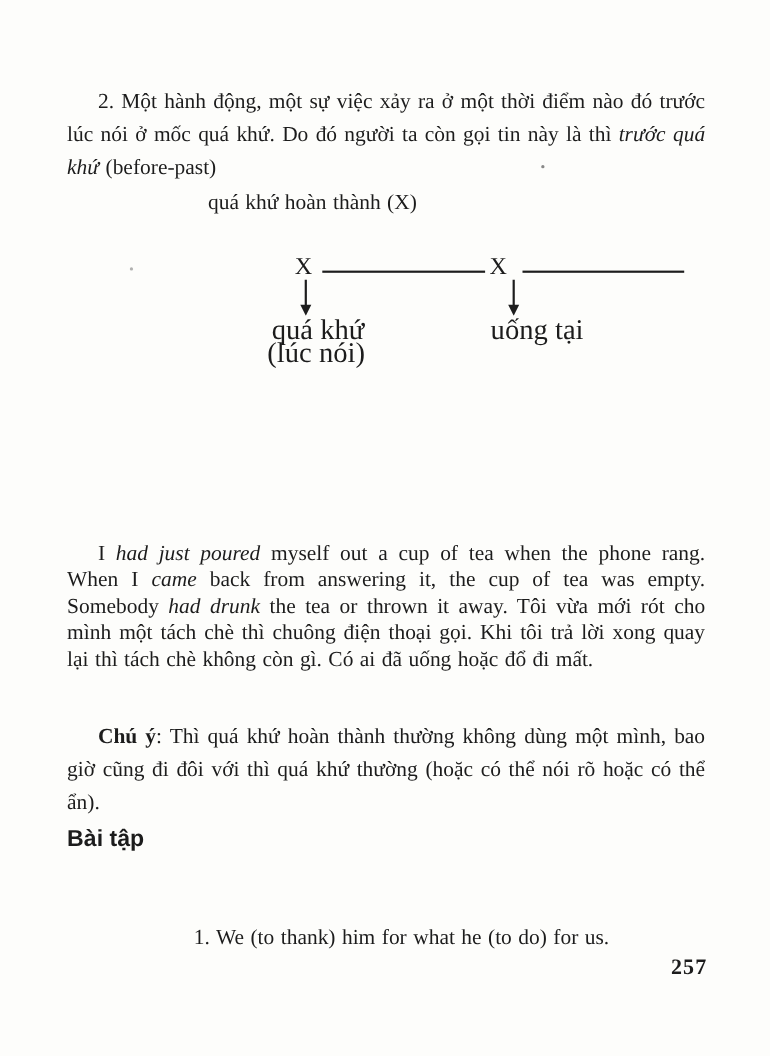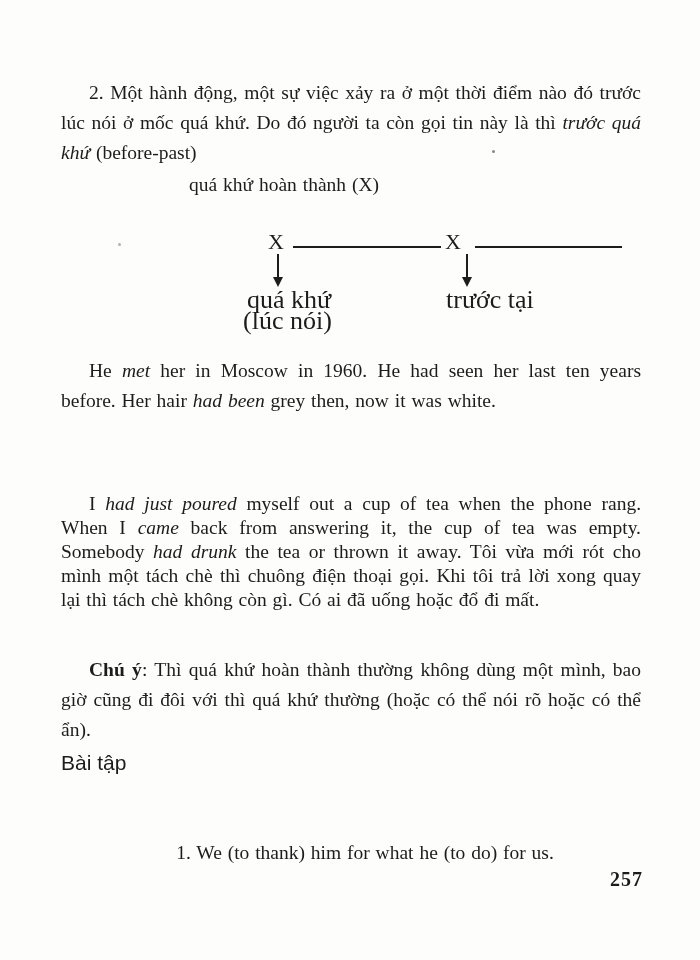--- a/index.html
+++ b/index.html
@@ -25,21 +25,21 @@
   .indent { text-indent: 28px; }
   .tight { line-height: 24px; }
   em { font-style: italic; }
   .b { font-weight: 700; font-family: Liberation Serif, serif; }
   .bi { font-weight: 700; font-style: italic; }
   .heading {
     position: absolute;
     left: 61px;
     margin: 0;
     font-family: "Liberation Sans", sans-serif;
-    font-weight: 400;
+    font-weight: 700;
     font-size: 21px;
     line-height: 26px;
   }
   .dx {
     position: absolute;
     font-size: 22px;
     line-height: 24px;
     font-family: "Liberation Serif", serif;
   }
   .hline { position: absolute; height: 2px; background: #1d1d1d; }
@@ -65,24 +65,23 @@
   <svg class="arrow" style="left:271px; top:254px" width="14" height="33" viewBox="0 0 14 33">
     <line x1="7" y1="0" x2="7" y2="24" stroke="#1d1d1d" stroke-width="2"></line>
     <polygon points="2,23 12,23 7,33" fill="#1d1d1d"></polygon>
   </svg>
   <svg class="arrow" style="left:460px; top:254px" width="14" height="33" viewBox="0 0 14 33">
     <line x1="7" y1="0" x2="7" y2="24" stroke="#1d1d1d" stroke-width="2"></line>
     <polygon points="2,23 12,23 7,33" fill="#1d1d1d"></polygon>
   </svg>
 
   <span class="dlabel" style="left:247px; top:288px">quá khứ</span>
-  <span class="dlabel" style="left:446px; top:288px">trước tại</span>
+  <span class="dlabel" style="left:446px; top:288px">uống tại</span>
   <span class="dlabel" style="left:243px; top:309px">(lúc nói)</span>
 
-  <p class="block indent" style="top:356px"><span>He </span><em>met</em><span> her in Moscow in 1960. He had seen her last ten years before. Her hair </span><em>had been</em><span> grey then, now it was white.</span></p>
 
 
   <p class="block indent tight" style="top:492px"><span>I </span><em>had just poured</em><span> myself out a cup of tea when the phone rang. When I </span><em>came</em><span> back from answering it, the cup of tea was empty. Somebody </span><em>had drunk</em><span> the tea or thrown it away. Tôi vừa mới rót cho mình một tách chè thì chuông điện thoại gọi. Khi tôi trả lời xong quay lại thì tách chè không còn gì. Có ai đã uống hoặc đổ đi mất.</span></p>
 
   <p class="block indent" style="top:655px"><span class="b">Chú ý</span><span>: Thì quá khứ hoàn thành thường không dùng một mình, bao giờ cũng đi đôi với thì quá khứ thường (hoặc có thể nói rõ hoặc có thể ẩn).</span></p>
 
   <h2 class="heading" style="top:750px">Bài tập</h2>
 
 
   <p class="block indent" style="top:838px; text-align:center">1. We (to thank) him for what he (to do) for us.</p>

